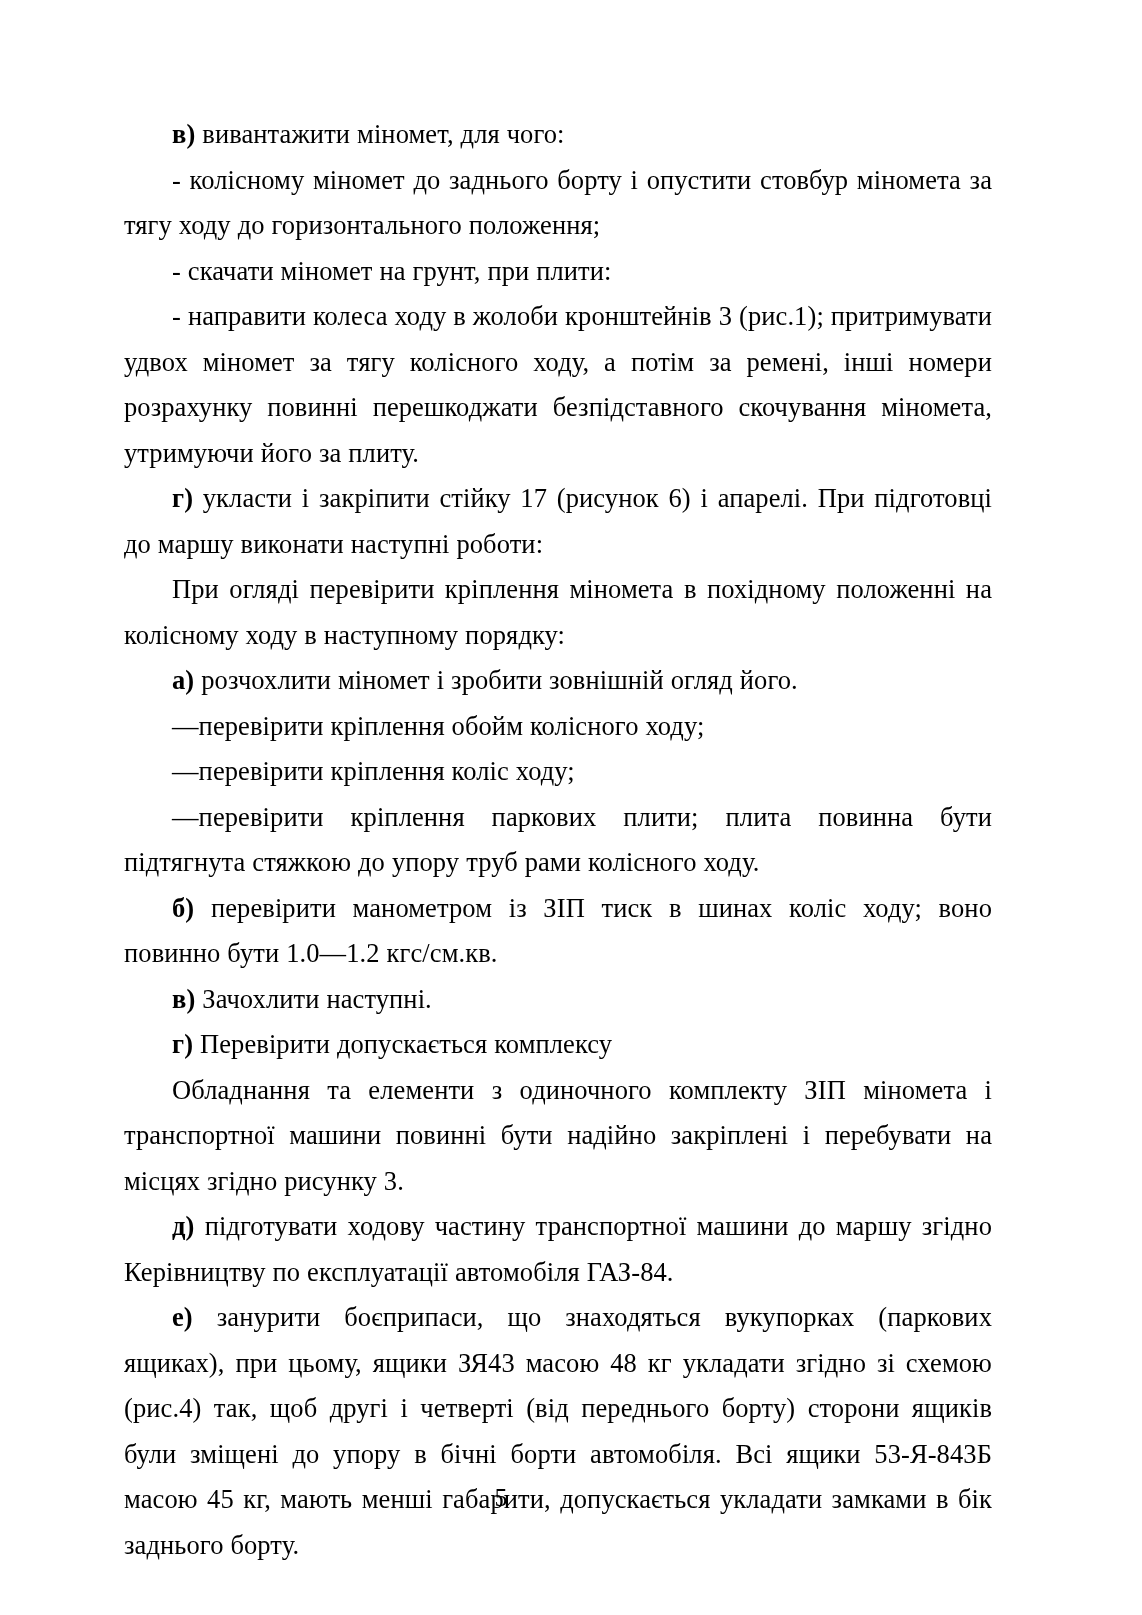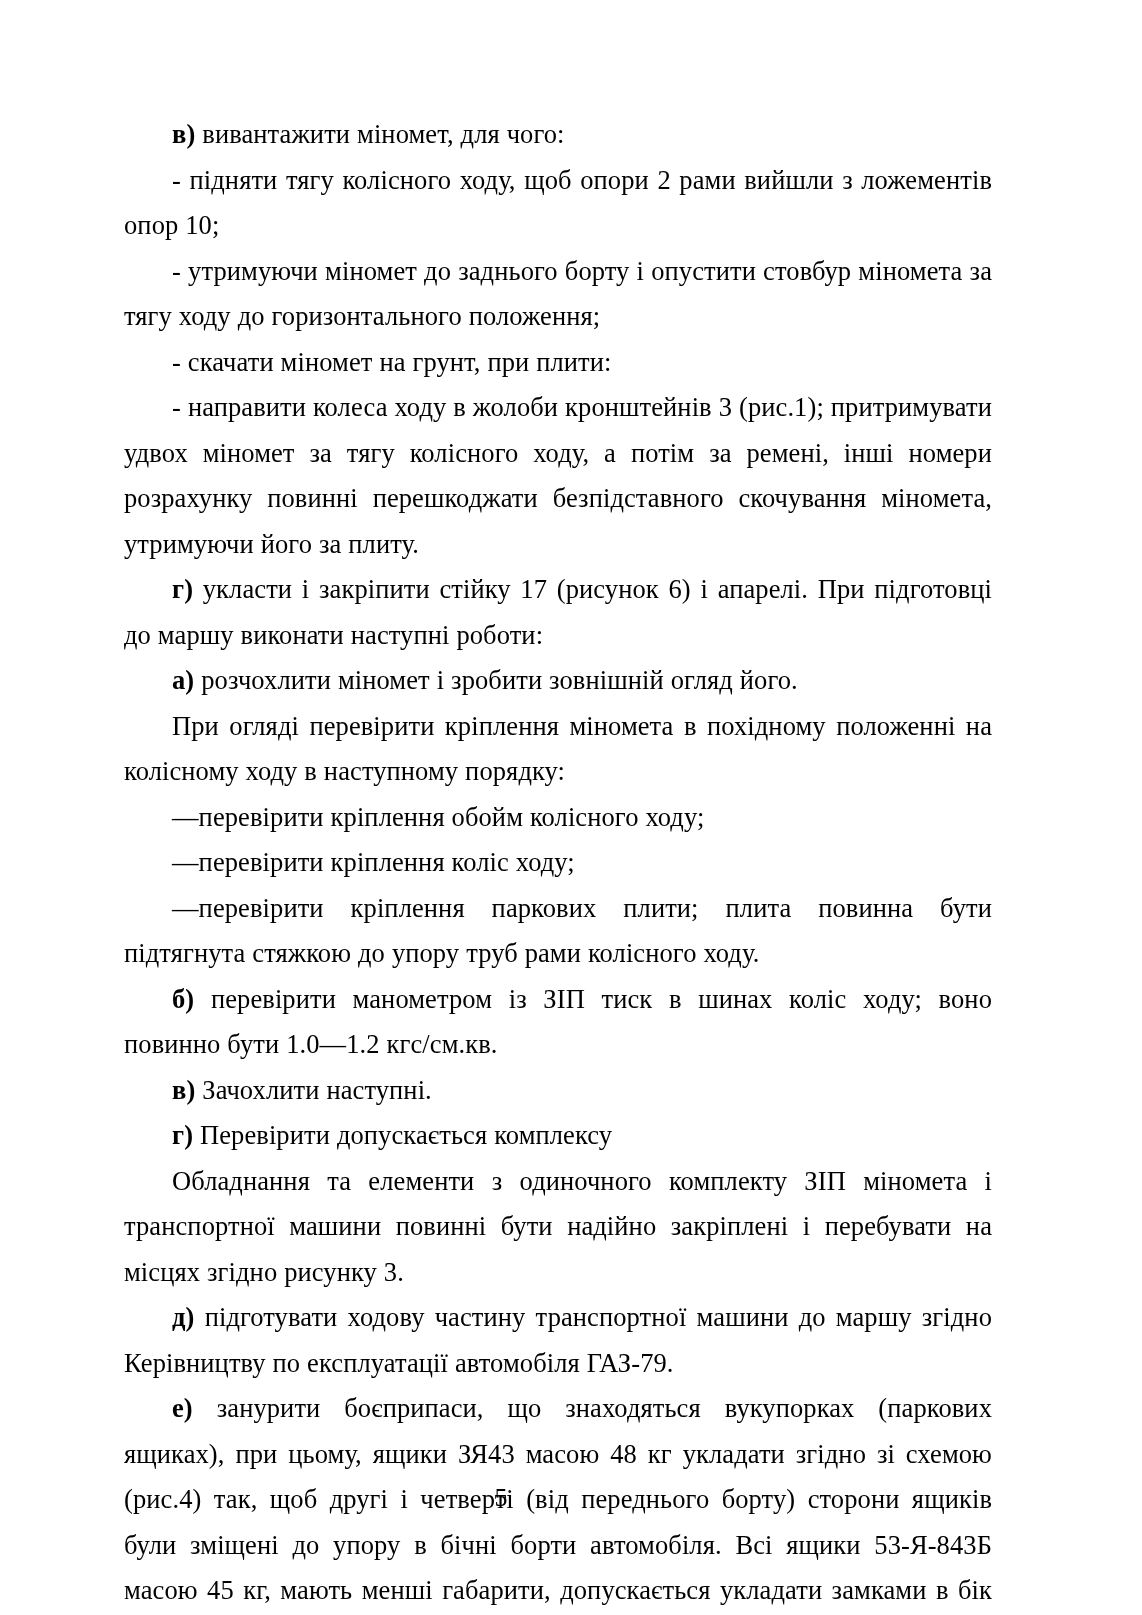--- a/index.html
+++ b/index.html
@@ -63,49 +63,48 @@
 </style>
 </head>
 <body>
 
 <div class="page">
 
   <div class="text-column">
 
     <p class="para last-line-left"><b>в)</b><span> вивантажити міномет, для чого:</span></p>
 
-    <p class="para dash-item"><span>-</span><span> підняти тягу колісного ходу, щоб опори 2 рами вийшли з ложементів опор 10;</span></p>
 
-    <p class="para dash-item"><span>-</span><span> утримуючи міномет до заднього борту і опустити стовбур міномета за тягу ходу до горизонтального положення;</span></p>
+    <p class="para dash-item"><span>-</span><span> колісному міномет до заднього борту і опустити стовбур міномета за тягу ходу до горизонтального положення;</span></p>
 
     <p class="para dash-item last-line-left"><span>-</span><span> скачати міномет на грунт, при плити:</span></p>
 
     <p class="para dash-item"><span>-</span><span> направити колеса ходу в жолоби кронштейнів 3 (рис.1); притримувати удвох міномет за тягу колісного ходу, а потім за ремені, інші номери розрахунку повинні перешкоджати безпідставного скочування міномета, утримуючи його за плиту.</span></p>
 
     <p class="para"><b>г)</b><span> укласти і закріпити стійку 17 (рисунок 6) і апарелі. При підготовці до маршу виконати наступні роботи:</span></p>
 
+    <p class="para"><span>При огляді перевірити кріплення міномета в похідному положенні на колісному ходу в наступному порядку:</span></p>
+
     <p class="para last-line-left"><b>а)</b><span> розчохлити міномет і зробити зовнішній огляд його.</span></p>
-
-    <p class="para"><span>При огляді перевірити кріплення міномета в похідному положенні на колісному ходу в наступному порядку:</span></p>
 
     <p class="para emdash-item last-line-left"><span>—</span><span>перевірити кріплення обойм колісного ходу;</span></p>
 
     <p class="para emdash-item last-line-left"><span>—</span><span>перевірити кріплення коліс ходу;</span></p>
 
     <p class="para emdash-item"><span>—</span><span>перевірити кріплення паркових плити; плита повинна бути підтягнута стяжкою до упору труб рами колісного ходу.</span></p>
 
     <p class="para"><b>б)</b><span> перевірити манометром із ЗІП тиск в шинах коліс ходу; воно повинно бути 1.0—1.2 кгс/см.кв.</span></p>
 
     <p class="para last-line-left"><b>в)</b><span> Зачохлити наступні.</span></p>
 
     <p class="para last-line-left"><b>г)</b><span> Перевірити допускається комплексу</span></p>
 
     <p class="para"><span>Обладнання та елементи з одиночного комплекту ЗІП міномета і транспортної машини повинні бути надійно закріплені і перебувати на місцях згідно рисунку 3.</span></p>
 
-    <p class="para"><b>д)</b><span> підготувати ходову частину транспортної машини до маршу згідно Керівництву по експлуатації автомобіля ГАЗ-79.</span></p>
+    <p class="para"><b>д)</b><span> підготувати ходову частину транспортної машини до маршу згідно Керівництву по експлуатації автомобіля ГАЗ-84.</span></p>
 
     <p class="para"><b>е)</b><span> занурити боєприпаси, що знаходяться вукупорках (паркових ящиках), при цьому, ящики ЗЯ43 масою 48 кг укладати згідно зі схемою (рис.4) так, щоб другі і четверті (від переднього борту) сторони ящиків були зміщені до упору в бічні борти автомобіля. Всі ящики 53-Я-843Б масою 45 кг, мають менші габарити, допускається укладати замками в бік заднього борту.</span></p>
 
   </div>
 
   <div class="page-number">5</div>
 
 </div>
 
 </body></html>

